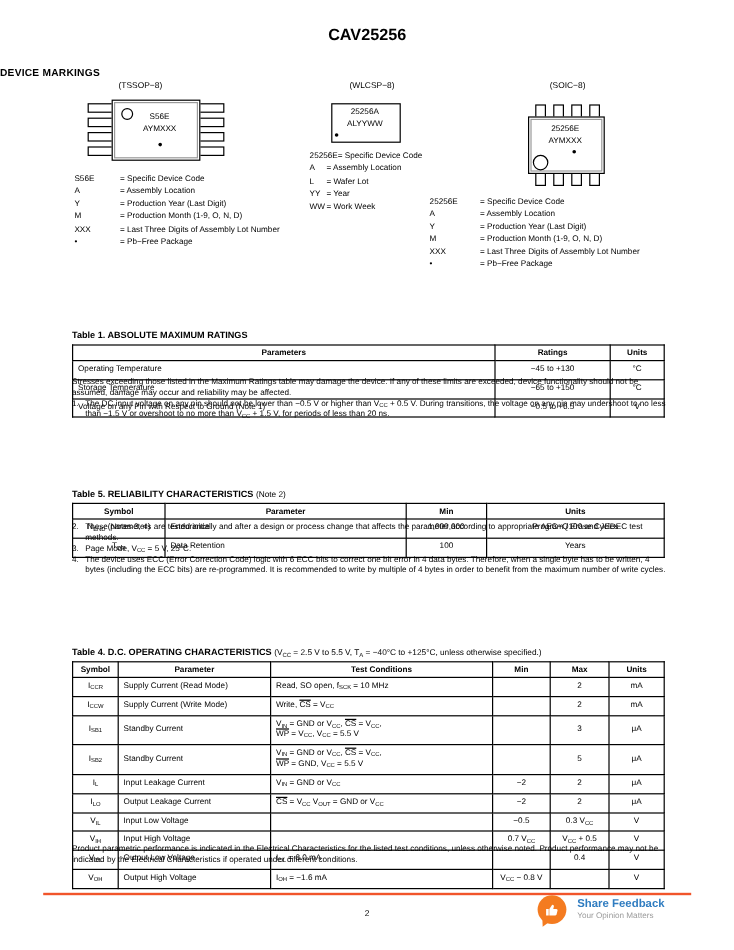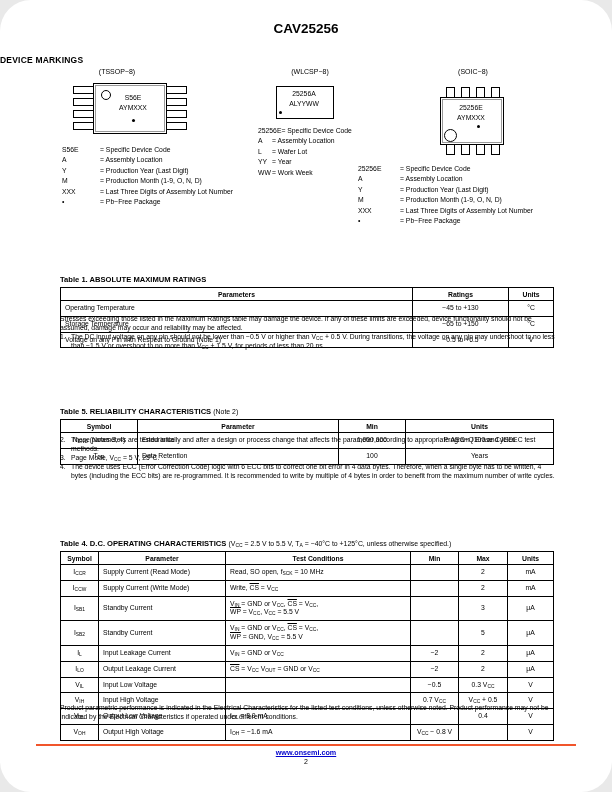--- a/index.html
+++ b/index.html
@@ -1,18 +1,18 @@
 <!DOCTYPE html>
 <html><head>
 <meta charset="utf-8">
 <style>
   html,body{margin:0;padding:0;background:#e9e9e9;}
   .page{
     position:relative;width:612px;height:792px;background:#fff;margin:0 auto;
-    font-family:"Liberation Sans","DejaVu Sans",sans-serif;color:#000;overflow:hidden;border-radius:31px;
+    font-family:"Liberation Sans","DejaVu Sans",sans-serif;color:#000;overflow:hidden;
   }
   .abs{position:absolute;}
   .doc-title{top:21px;left:0;width:612px;text-align:center;font-size:13.5px;font-weight:bold;}
   .section-heading{top:55px;left:0;width:612px;text-align:left;font-size:8.5px;font-weight:bold;letter-spacing:.2px;}
   .pkg-label{top:68px;font-size:7px;text-align:center;}
   
   .pkg-body{border:1px solid #000;background:#fff;}
   .pkg-body .inner{position:absolute;inset:1px;border:1px solid #9a9a9a;}
   .mark-text{position:absolute;text-align:center;font-size:6.8px;line-height:9.5px;}
   .pbdot{position:absolute;width:3px;height:3px;background:#000;border-radius:50%;}
@@ -393,17 +393,28 @@
             <td></td>
             <td>V</td>
           </tr>
         </tbody>
     </table>
   </div>
 
   <div class="abs note" style="left:60px;top:704px;width:498px;">Product parametric performance is indicated in the Electrical Characteristics for the listed test conditions, unless otherwise noted. Product performance may not be indicated by the Electrical Characteristics if operated under different conditions.</div>
 
   <div class="abs footer-rule" style="left: 36px; top: 744px; width: 540px; background: rgb(241, 85, 43);"></div>
-  <div class="abs footer-link" style="top: 748px; color: rgb(0, 0, 204);">www.onsemi.com</div>
   <div class="abs footer-page" style="top:758px;">2</div>
 
+  <div class="abs fb-badge" style="left:448px;top:746px;">
+    <div class="fb-circle" style="background: rgb(244, 123, 32);">
+      <div class="fb-tail"></div>
+      <svg width="13" height="13" viewBox="0 0 24 24">
+        <path d="M2 10h4v10H2z M7 20h9.2c1 0 1.8-.7 2-1.6l1.5-6.2A2 2 0 0 0 17.8 10H13l.9-3.4A1.9 1.9 0 0 0 10.4 5L7 10z" fill="#ffffff"></path>
+      </svg>
+    </div>
+    <div class="fb-text">
+      <div class="fb-title" style="color: rgb(47, 124, 192);">Share Feedback</div>
+      <div class="fb-sub" style="color: rgb(154, 154, 154);">Your Opinion Matters</div>
+    </div>
+  </div>
 
 </div>
 
 </body></html>

